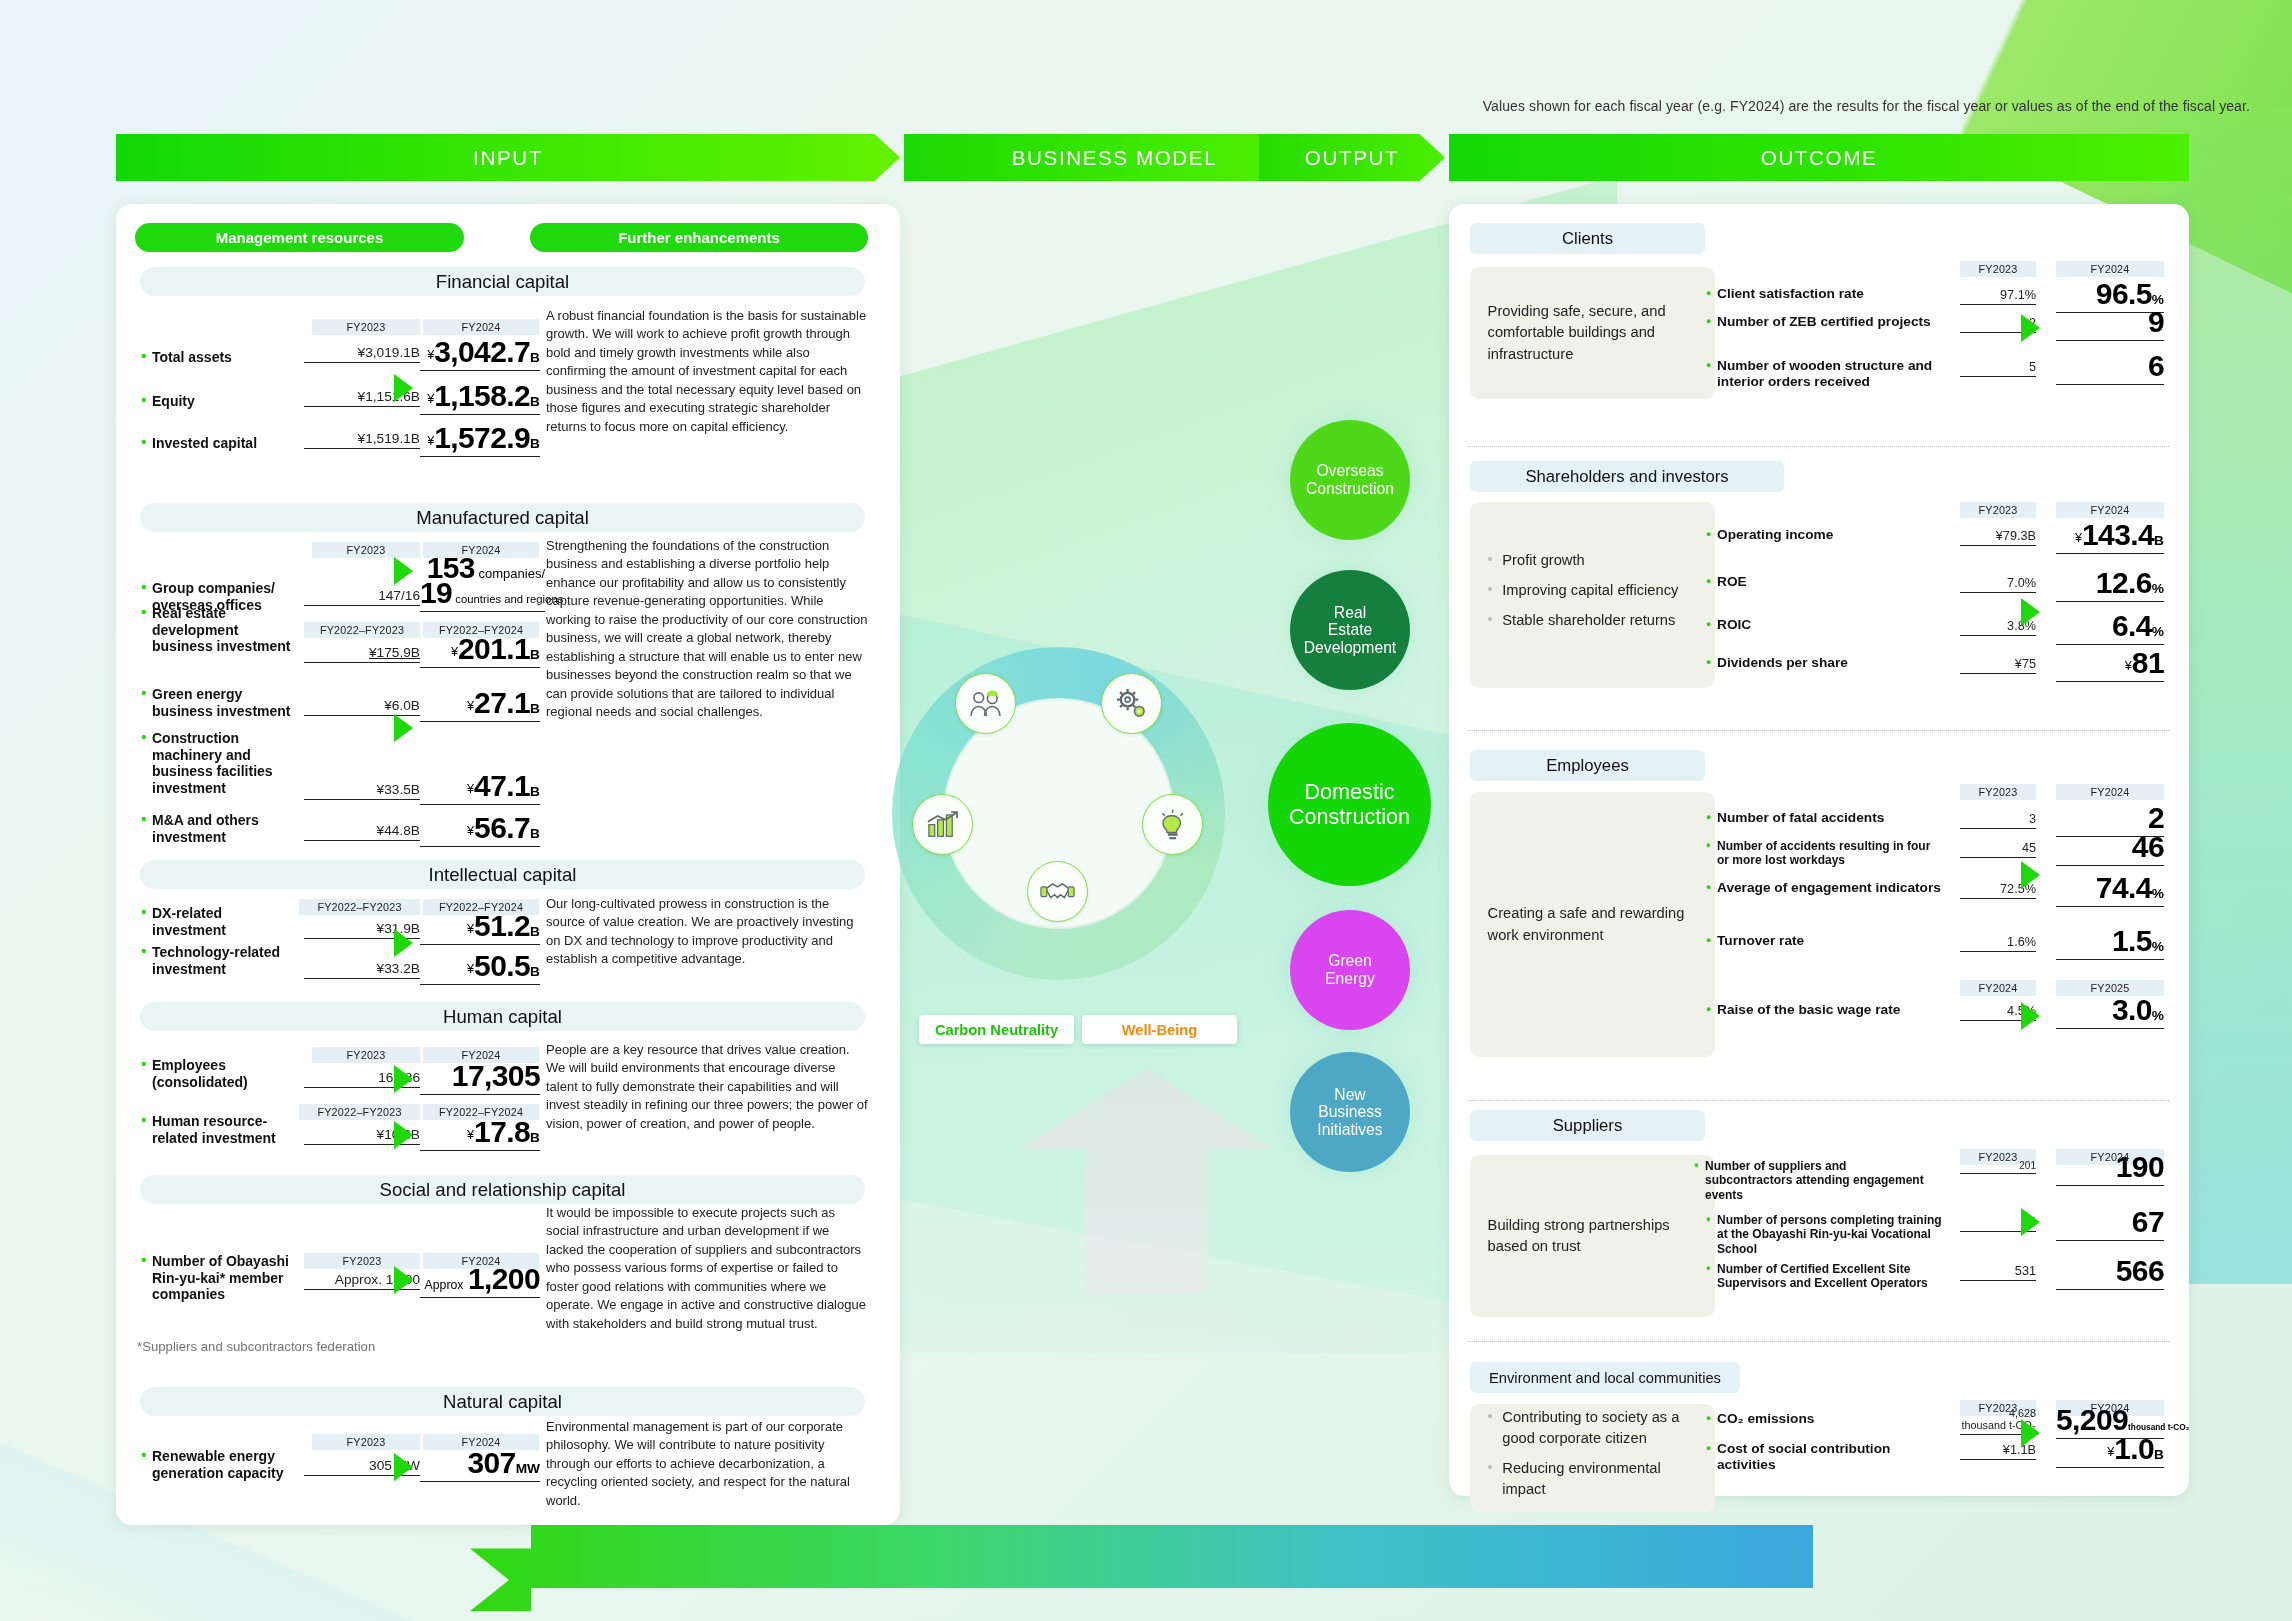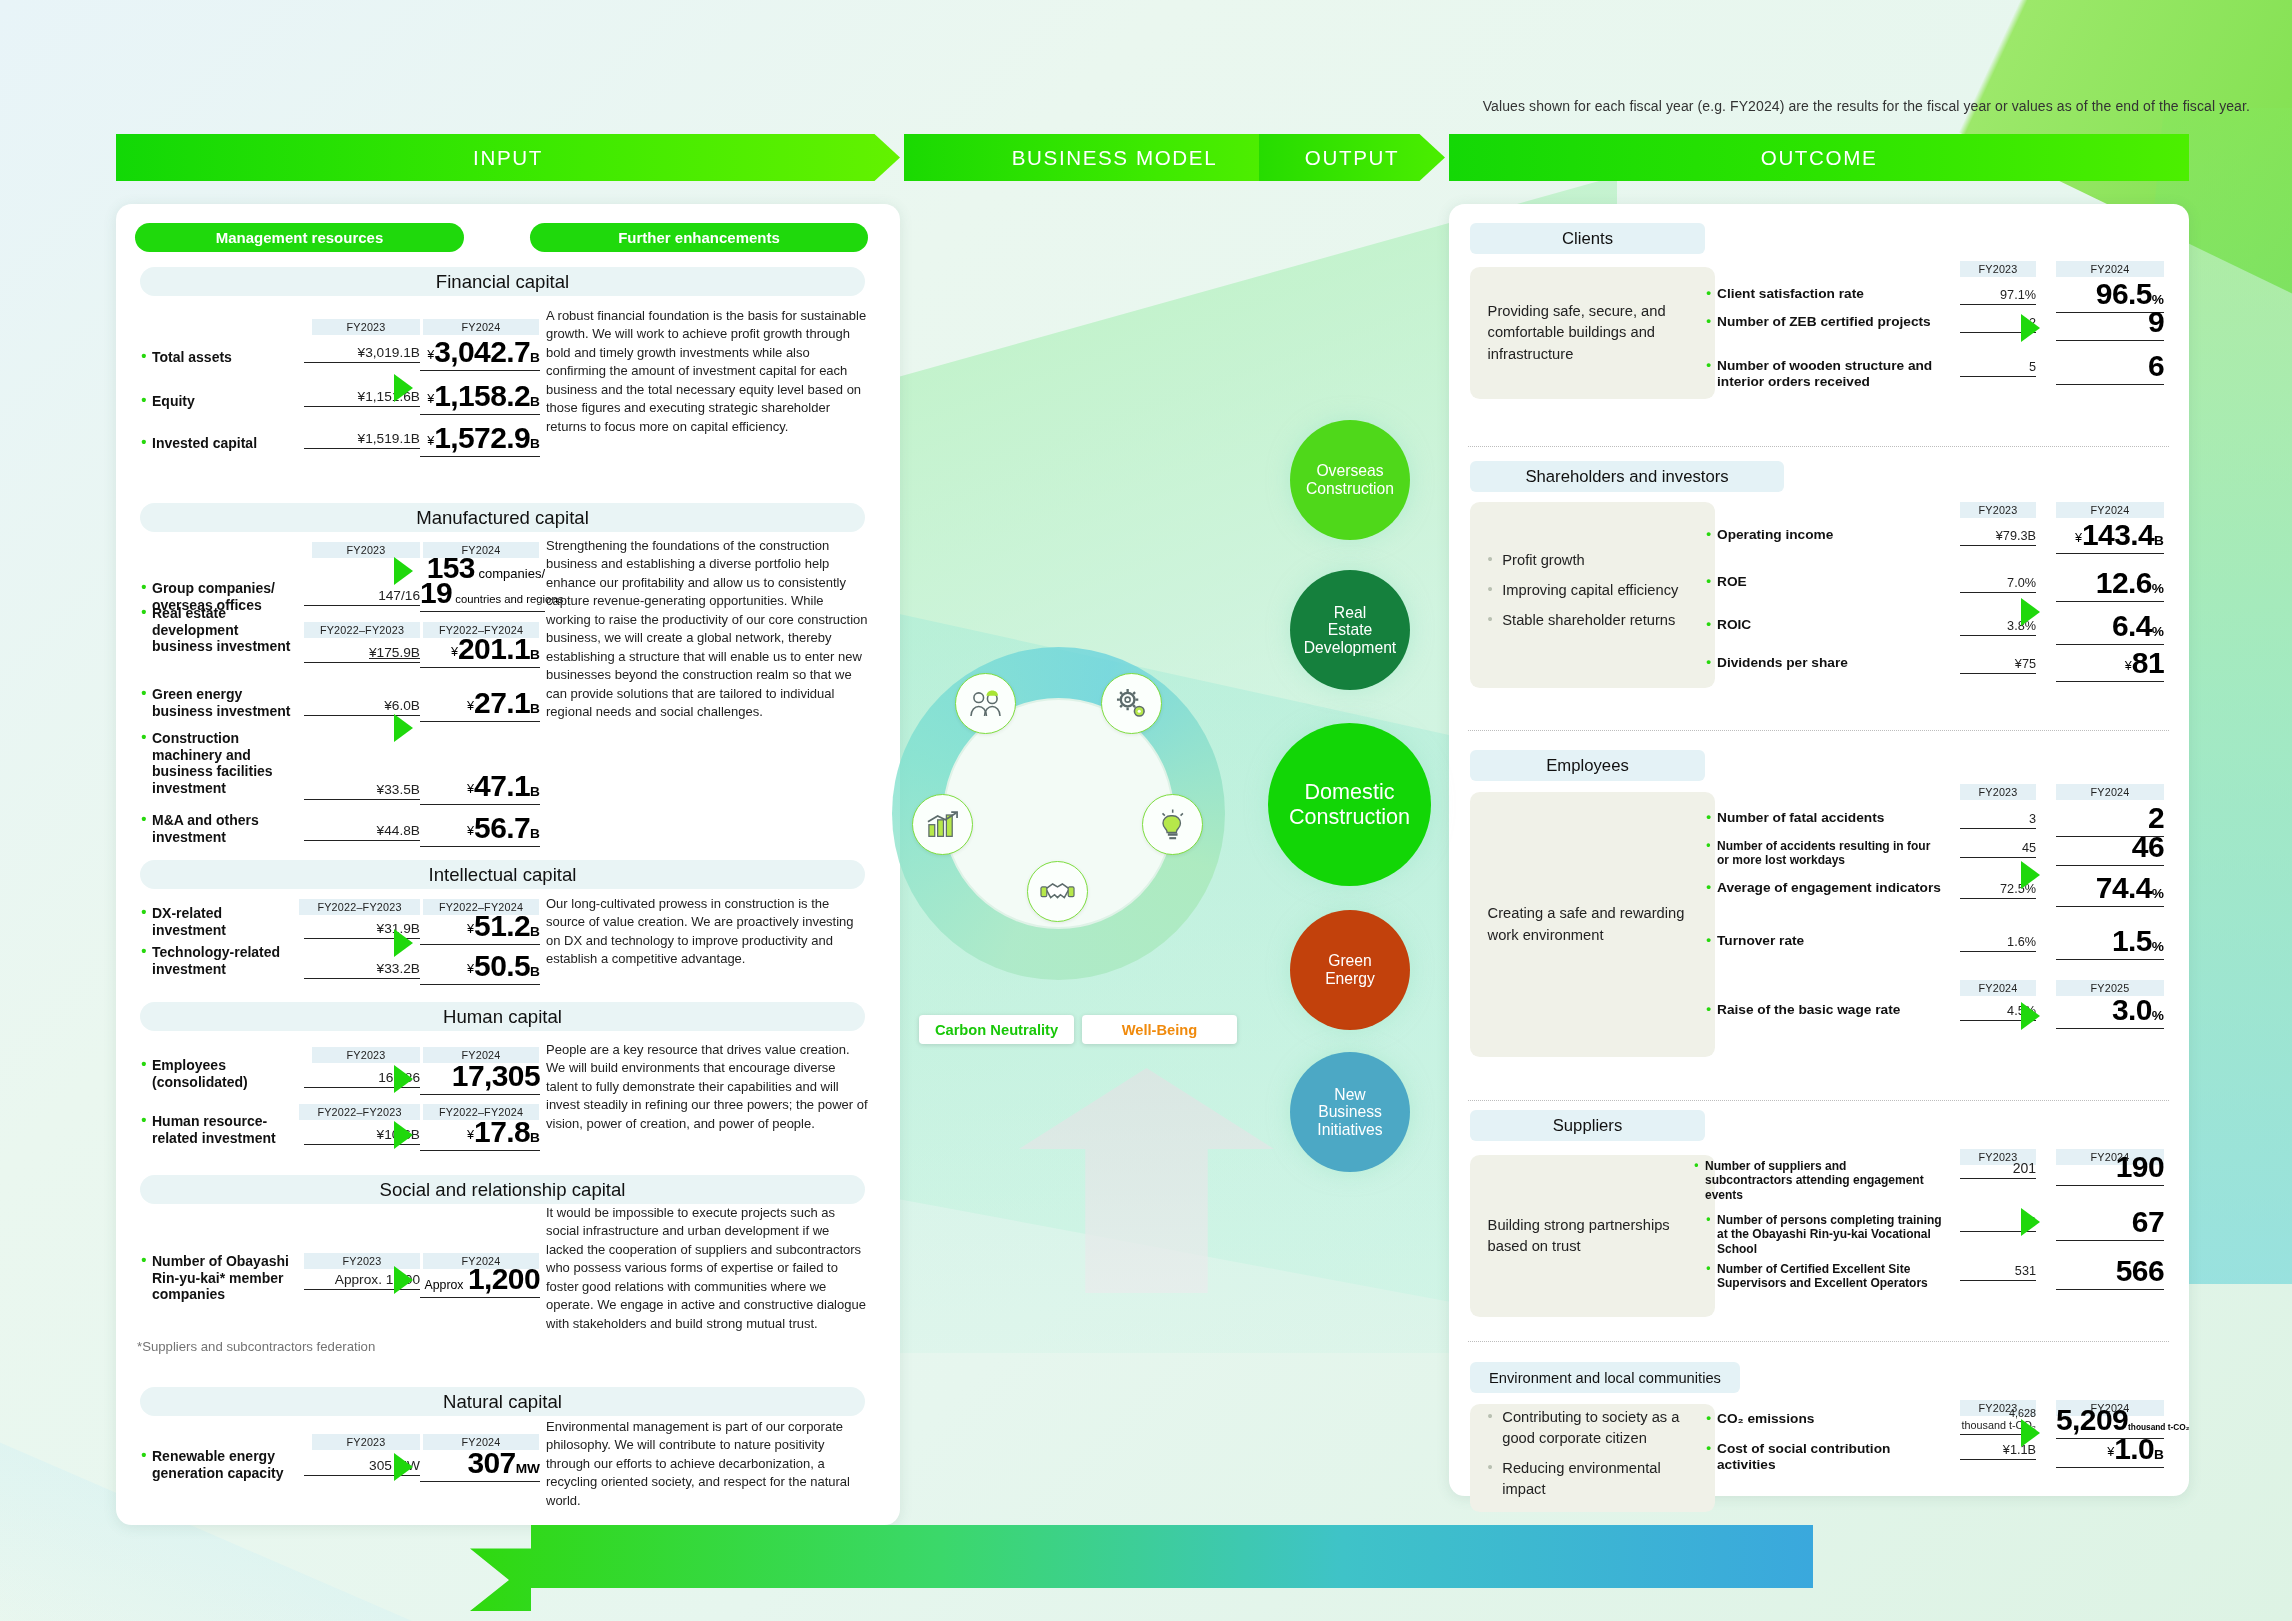--- a/index.html
+++ b/index.html
@@ -372,21 +372,21 @@
 <div id="output-layer">
     <div class="biz-circle" style="left:1290px;top:420px;width:120px;height:120px;background:#4fd81a;font-size:15.7px;">
       <span>Overseas<br>Construction</span>
     </div>
     <div class="biz-circle" style="left:1290px;top:570px;width:120px;height:120px;background:#15803d;font-size:15.7px;">
       <span>Real<br>Estate<br>Development</span>
     </div>
     <div class="biz-circle" style="left:1268px;top:723px;width:163px;height:163px;background:#12d606;font-size:21.6px;">
       <span>Domestic<br>Construction</span>
     </div>
-    <div class="biz-circle" style="left:1290px;top:910px;width:120px;height:120px;background:#c2410c;font-size:15.7px;">
+    <div class="biz-circle" style="left:1290px;top:910px;width:120px;height:120px;background:#d946ef;font-size:15.7px;">
       <span>Green<br>Energy</span>
     </div>
     <div class="biz-circle" style="left:1290px;top:1052px;width:120px;height:120px;background:#4ca8c5;font-size:15.7px;">
       <span>New<br>Business<br>Initiatives</span>
     </div>
   </div>
 
 <div id="outcome-layer">
     <div class="oc-head" style="left:1470px;top:223px;width:235px;">Clients</div>
     <div class="oc-box" style="left:1470px;top:267px;width:245px;height:132px;">
@@ -455,21 +455,21 @@
     <div class="kpi-new" style="left:2056px;top:993px;width:108px;"><span class="big">3.0</span><span class="unit">%</span></div>
     <div class="tri" style="left:2021px;top:1002px;"></div>
     <div class="divider" style="left:1468px;top:1100px;width:701px;"></div>
     <div class="oc-head" style="left:1470px;top:1110px;width:235px;">Suppliers</div>
     <div class="oc-box" style="left:1470px;top:1155px;width:245px;height:162px;">
       <div>Building strong partnerships based on trust</div>
     </div>
     <div class="fy-tag" style="left:1960px;top:1149px;width:76px;">FY2023</div>
     <div class="fy-tag" style="left:2056px;top:1149px;width:108px;">FY2024</div>
     <div class="oc-kpi sm" style="left:1705px;top:1159px;width:227px;">Number of suppliers and subcontractors attending engagement events</div>
-    <div class="kpi-old" style="left:1960px;top:1160px;width:76px;font-size:14px;">201</div>
+    <div class="kpi-old" style="left:1960px;top:1160px;width:76px;font-size:10px;">201</div>
     <div class="kpi-new" style="left:2056px;top:1150px;width:108px;"><span class="big">190</span></div>
     <div class="oc-kpi sm" style="left:1717px;top:1213px;width:227px;">Number of persons completing training at the Obayashi Rin-yu-kai Vocational School</div>
     <div class="kpi-old" style="left:1960px;top:1215px;width:76px;font-size:12.7px;">66</div>
     <div class="kpi-new" style="left:2056px;top:1205px;width:108px;"><span class="big">67</span></div>
     <div class="oc-kpi sm" style="left:1717px;top:1262px;width:227px;">Number of Certified Excellent Site Supervisors and Excellent Operators</div>
     <div class="kpi-old" style="left:1960px;top:1264px;width:76px;font-size:12.7px;">531</div>
     <div class="kpi-new" style="left:2056px;top:1254px;width:108px;"><span class="big">566</span></div>
     <div class="tri" style="left:2021px;top:1208px;"></div>
     <div class="divider" style="left:1468px;top:1341px;width:701px;"></div>
     <div class="oc-head" style="left:1470px;top:1362px;width:270px;font-size:14.7px;">Environment and local communities</div>

